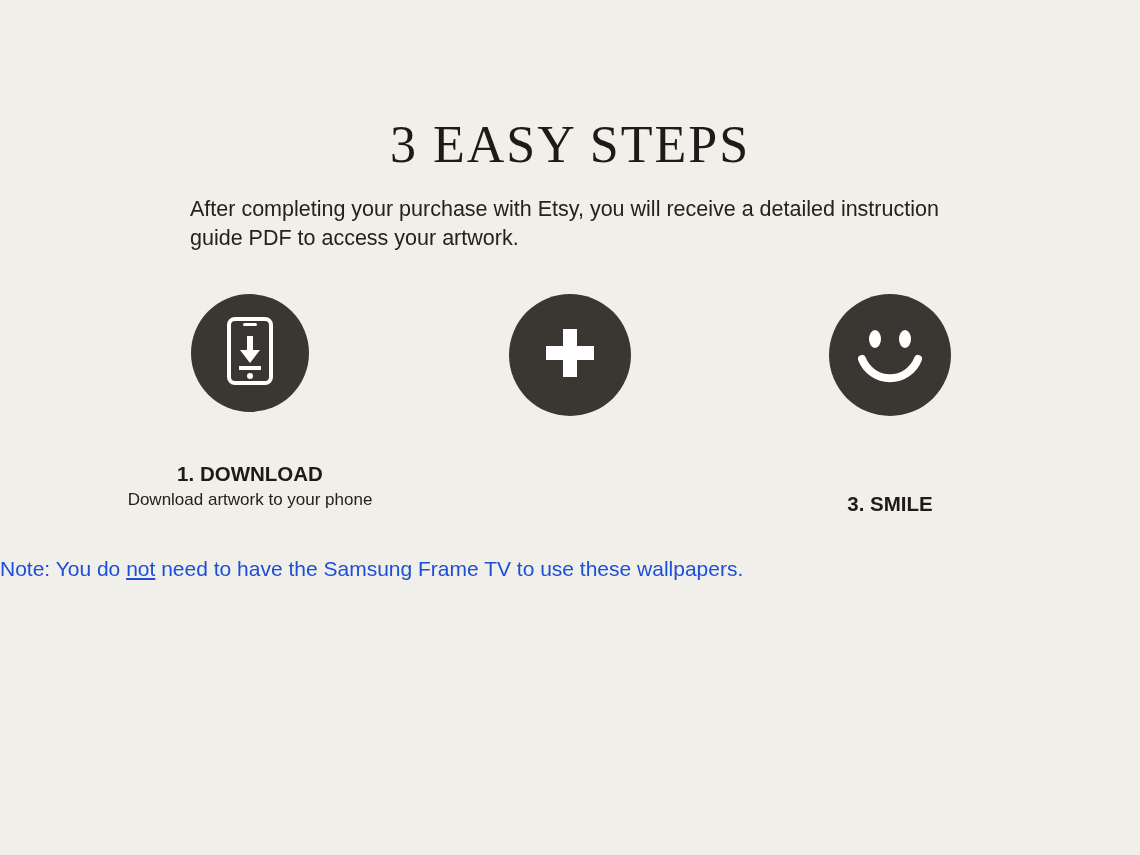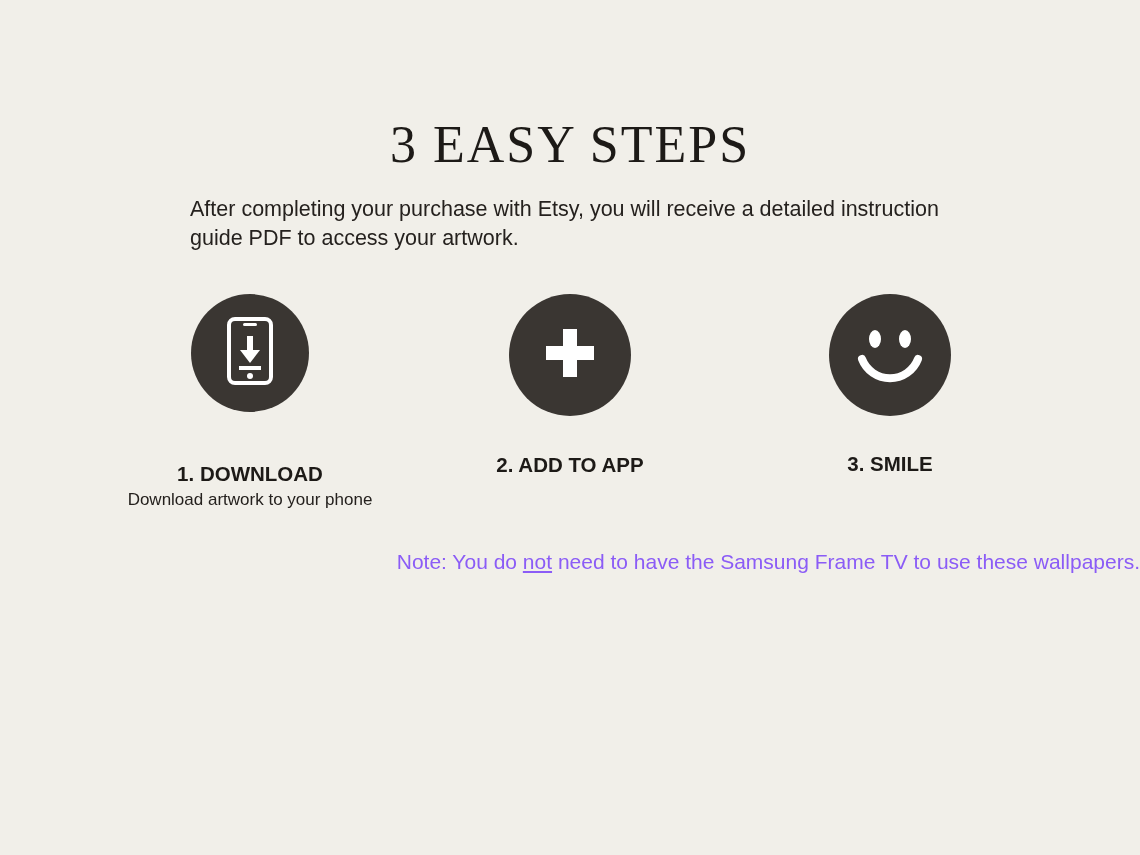--- a/index.html
+++ b/index.html
@@ -72,25 +72,25 @@
   }
   .step-desc {
     font-size: 17px;
     line-height: 1.25;
     color: #25211e;
     margin-top: 2px;
     width: 260px;
   }
   .step-1 .label-block { margin-top: 50px; }
   .step-2 .label-block { margin-top: 37px; }
-  .step-3 .label-block { margin-top: 36px; }
+  .step-3 .label-block { margin-top: 76px; }
   .note {
-    text-align: right;
+    text-align: left;
     font-size: 21px;
-    color: #8b5cf6;
+    color: #1d4ed8;
     margin-top: 40px;
   }
   .note u {
     text-decoration: underline;
     text-underline-offset: 2px;
   }
   .step-1 .circle { background: #3a3632; }
   .step-2 .circle { width: 122px; height: 122px; }
   .step-3 .circle { width: 122px; height: 122px; }
 </style>
@@ -127,21 +127,20 @@
     <div class="step step-2">
       <div class="circle">
         <span>
           <svg width="62" height="62" viewBox="0 0 62 62" aria-hidden="true">
             <rect x="24" y="7" width="14" height="48" fill="#ffffff"></rect>
             <rect x="7" y="24" width="48" height="14" fill="#ffffff"></rect>
           </svg>
         </span>
       </div>
       <div class="label-block">
-        <div class="step-title">2. ADD TO APP</div>
       </div>
     </div>
 
     <div class="step step-3">
       <div class="circle">
         <span>
           <svg width="96" height="96" viewBox="0 0 96 96" aria-hidden="true">
             <ellipse cx="33" cy="34" rx="6" ry="9" fill="#ffffff"></ellipse>
             <ellipse cx="63" cy="34" rx="6" ry="9" fill="#ffffff"></ellipse>
             <path d="M20 54 A30 30 0 0 0 76 54" fill="none" stroke="#ffffff" stroke-width="8" stroke-linecap="round"></path>

